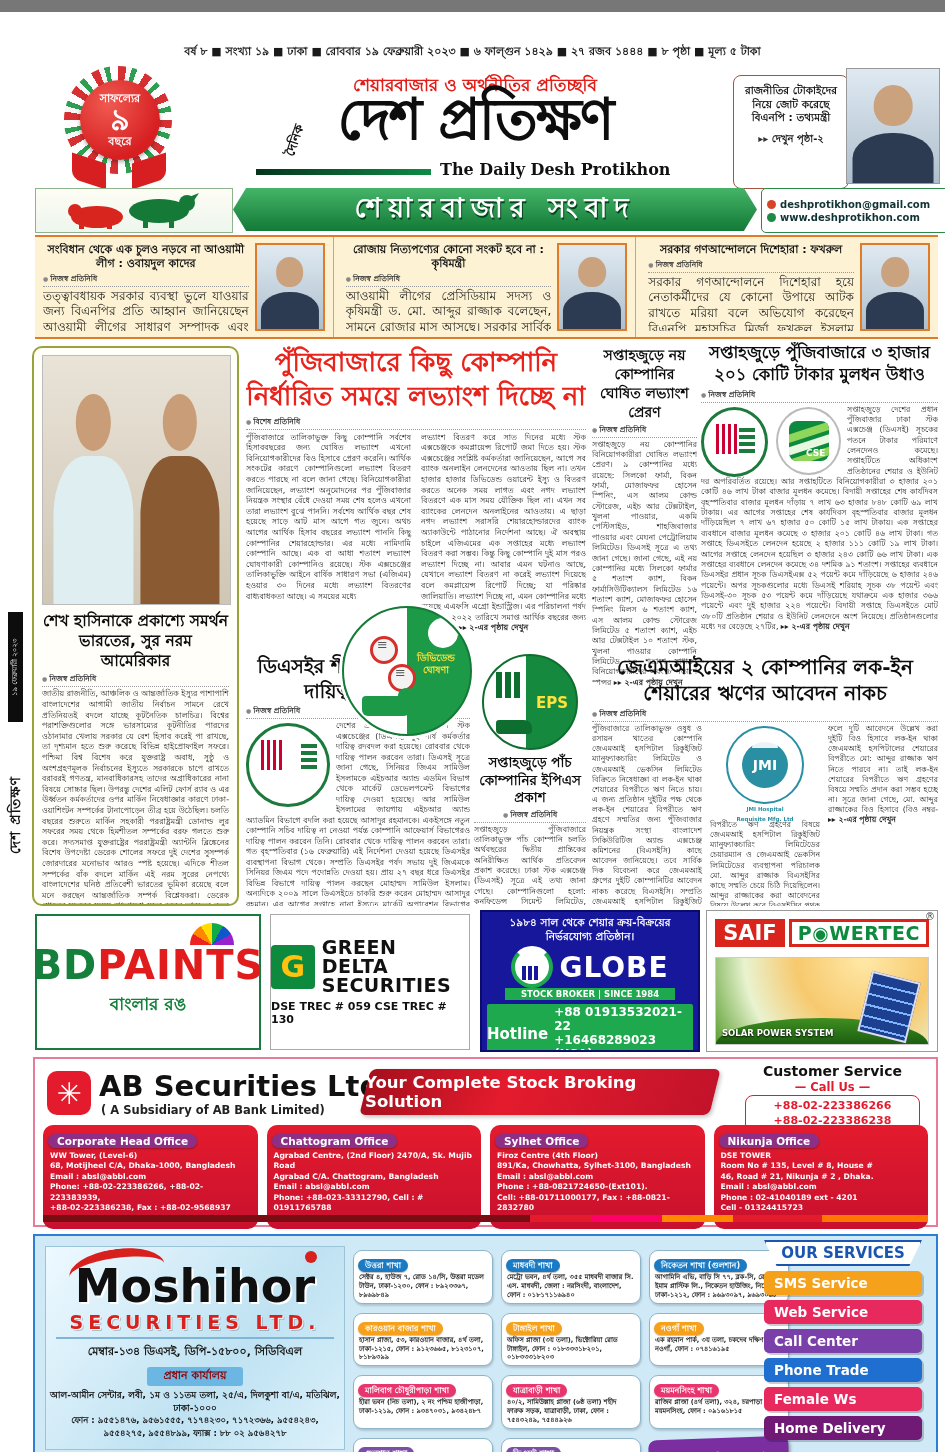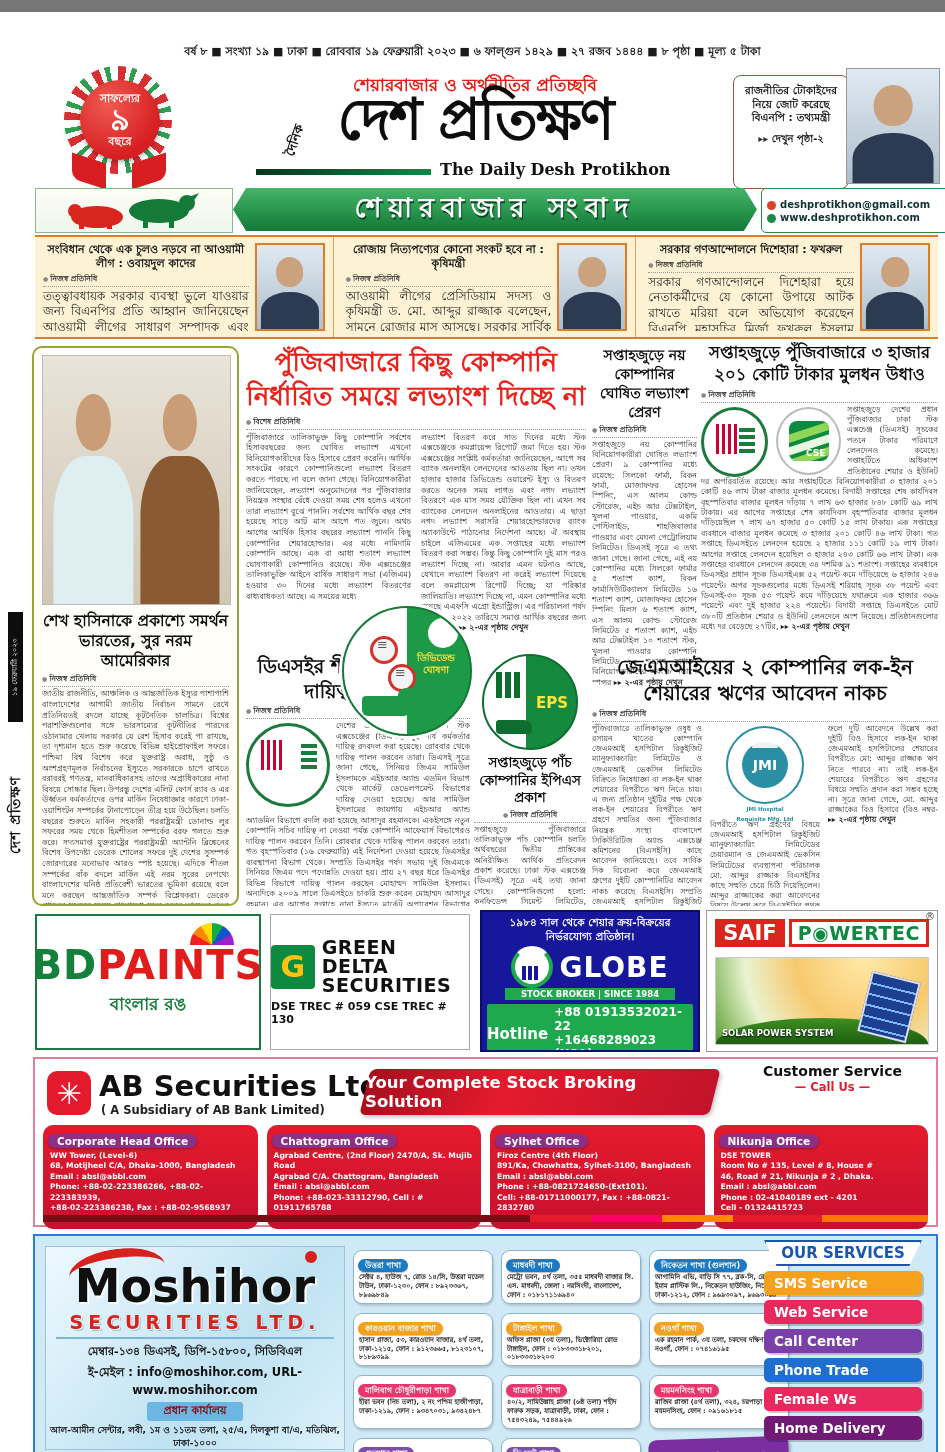--- a/index.html
+++ b/index.html
@@ -32,21 +32,21 @@
   .portrait::after{content:"";position:absolute;left:50%;bottom:-2%;width:88%;height:46%;transform:translateX(-50%);
     background:#2c3b52;border-radius:48% 48% 0 0;}
   .top-portrait{position:absolute;left:846px;top:56px;width:92px;height:114px;border:1px solid #999;}
   
   .band-logo{position:absolute;left:35px;top:176px;width:196px;height:43px;border:1px solid #8db48d;background:linear-gradient(#fdfdf4,#eef6ee);display:flex;align-items:center;justify-content:center;}
   .band-green{position:absolute;left:233px;top:176px;width:524px;height:43px;background:linear-gradient(#45b468,#127a37);
     clip-path:polygon(2.5% 0,97.5% 0,100% 50%,97.5% 100%,2.5% 100%,0 50%);
     display:flex;align-items:center;justify-content:center;color:#fff;font-weight:900;font-size:27px;letter-spacing:7px;text-shadow:1px 2px 0 #04441c;}
   .band-contact{position:absolute;left:761px;top:176px;width:177px;height:43px;border:1.5px solid #2a8a4a;border-radius:5px;
     display:flex;flex-direction:column;justify-content:center;gap:2px;padding:0 5px;font-size:10px;font-weight:bold;color:#133;background:#fff;}
-  .band-contact .row{display:flex;align-items:flex-end;gap:4px;white-space:nowrap;overflow:hidden;}
+  .band-contact .row{display:flex;align-items:center;gap:4px;white-space:nowrap;overflow:hidden;}
   .dot-ic{display:inline-block;width:9px;height:9px;border-radius:50%;}
   .dot-red{background:#d6452a;} .dot-grn{background:#1f8a46;}
   
   .teasers{position:absolute;left:35px;top:223px;width:903px;height:100px;background:#fdf3d4;
     border-top:2.5px solid #e07b28;border-bottom:2.5px solid #e07b28;display:flex;}
   .teaser{flex:1;display:flex;gap:6px;padding:6px 8px;min-width:0;}
   .teaser + .teaser{border-left:1.5px solid #e0a060;padding-left:12px;}
   .t-txt{flex:1;min-width:0;overflow:hidden;}
   .t-title{font-size:11px;font-weight:900;text-align:center;line-height:1.25;color:#111;}
   .byline{font-size:7.5px;font-weight:bold;color:#333;margin:2px 0;border-bottom:1px dotted #999;padding-bottom:1px;}
@@ -445,20 +445,22 @@
   <div class="absec">
     <div class="ab-logo">✳</div>
     <div class="ab-name">AB Securities Ltd.</div>
     <div class="ab-sub">( A Subsidiary of AB Bank Limited)</div>
     <div class="ab-banner">
         <span>Your Complete Stock Broking Solution</span>
       </div>
     <div class="ab-cs">
       <div class="cst">Customer Service</div>
       <div class="call">— Call Us —</div>
+      <div class="phones">+88-02-223386266
++88-02-223386238</div>
     </div>
     <div class="ab-offices">
       <div class="office">
         <div class="oh">Corporate Head Office</div>
         <div class="ob">WW Tower, (Level-6)
 68, Motijheel C/A, Dhaka-1000, Bangladesh
 Email : absl@abbl.com
 Phone: +88-02-223386266, +88-02-223383939,
 +88-02-223386238,  Fax : +88-02-9568937</div>
       </div>
@@ -494,21 +496,20 @@
   <div class="mosh">
     <div class="mosh-left">
       <div class="mo-name">
         <span class="mo-swoosh"></span>
         <span class="mo-dot"></span>
         <span>Moshihor</span>
       </div>
       <div class="mo-sec">SECURITIES LTD.</div>
       <div class="mo-line"></div>
       <div class="mo-member">মেম্বার-১৩৪ ডিএসই, ডিপি-১৫৮০০, সিডিবিএল</div>
-      <div class="mo-email">ই-মেইল : info@moshihor.com, URL- www.moshihor.com</div>
       <div class="mo-ho">প্রধান কার্যালয়</div>
       <div class="mo-addr">আল-আমীন সেন্টার, লবী, ১ম ও ১১তম তলা, ২৫/এ, দিলকুশা বা/এ, মতিঝিল, ঢাকা-১০০০</div>
       <div class="mo-phone">ফোন : ৯৫৫১৪৭৬, ৯৫৬১৫৫৫, ৭১৭৪২৩০, ৭১৭২৩৬৬, ৯৫৫৪২৪৩, ৯৫৫৪২৭৫, ৯৫৫৪৮৯৯, ফ্যাক্স : ৮৮ ০২ ৯৫৬৪২৭৮</div>
     </div>
 
     <div class="mosh-grid">
       <div class="branch">
         <div class="bh bh-blue">উত্তরা শাখা</div>
         <div class="bb">সেক্টর ৪, হাউজ ৭, রোড ১৪/সি, উত্তরা মডেল টাউন, ঢাকা-১২৩০, ফোন : ৮৯২৩৩৬৭, ৮৯৬৯৮৪৯</div>
       </div>

